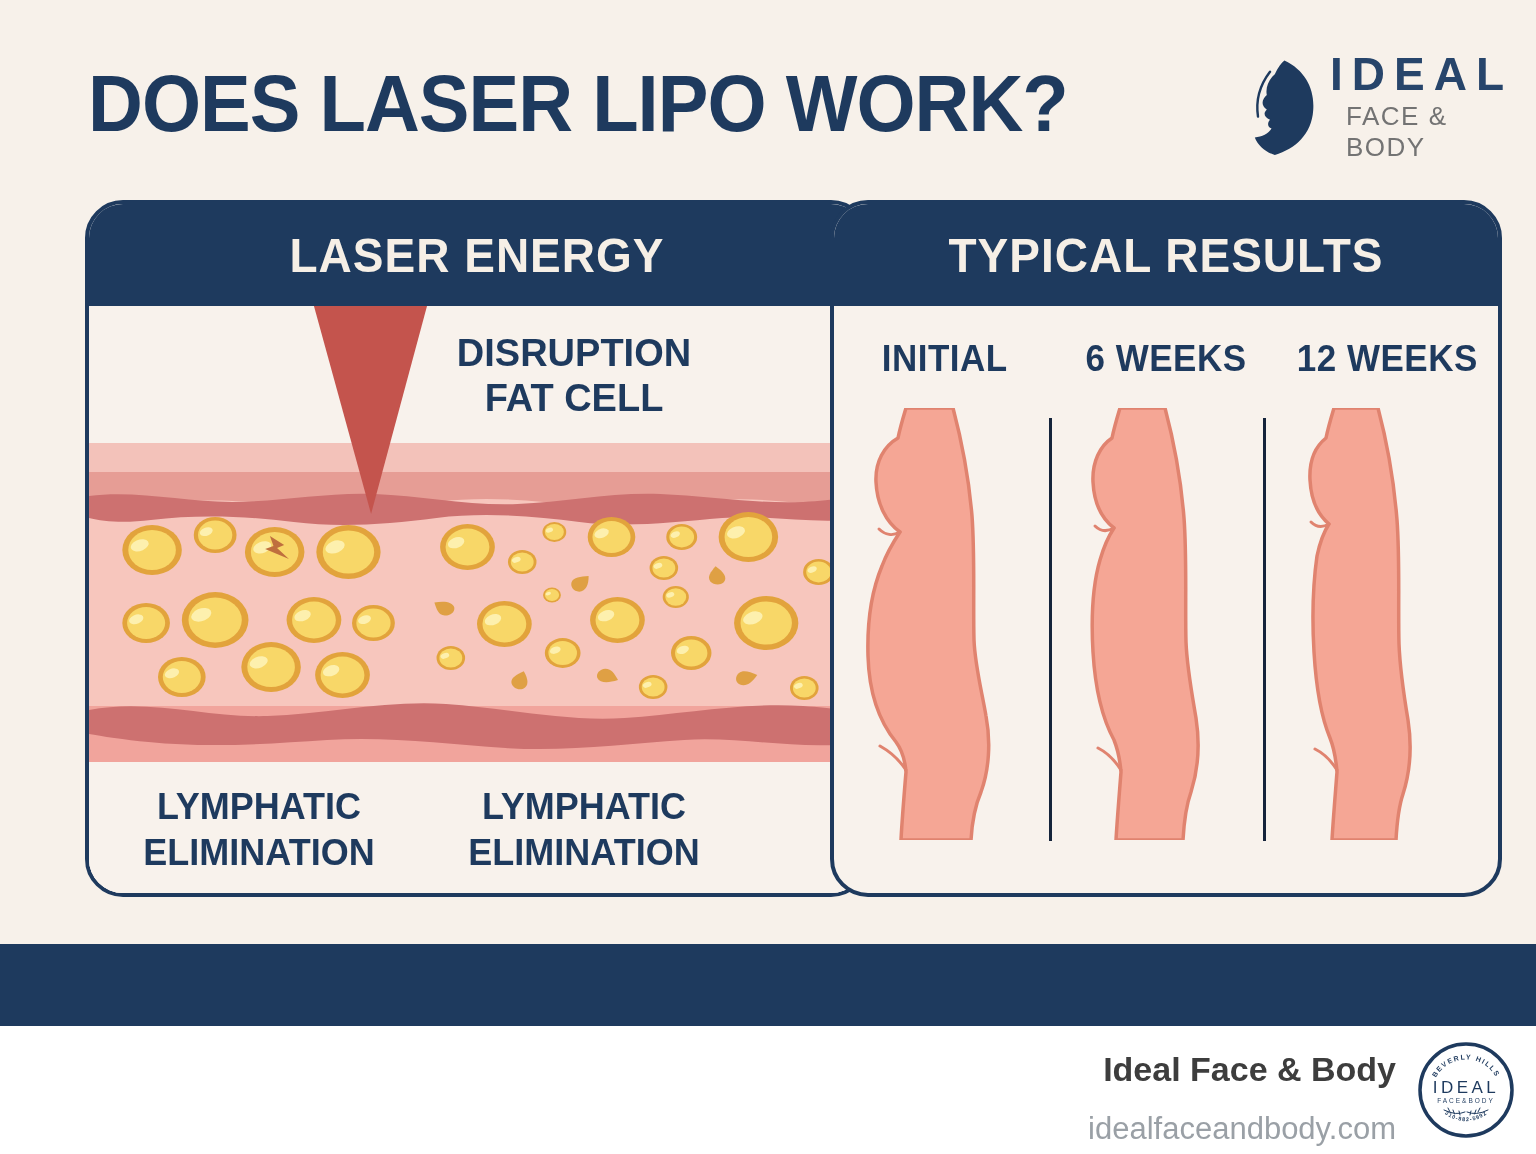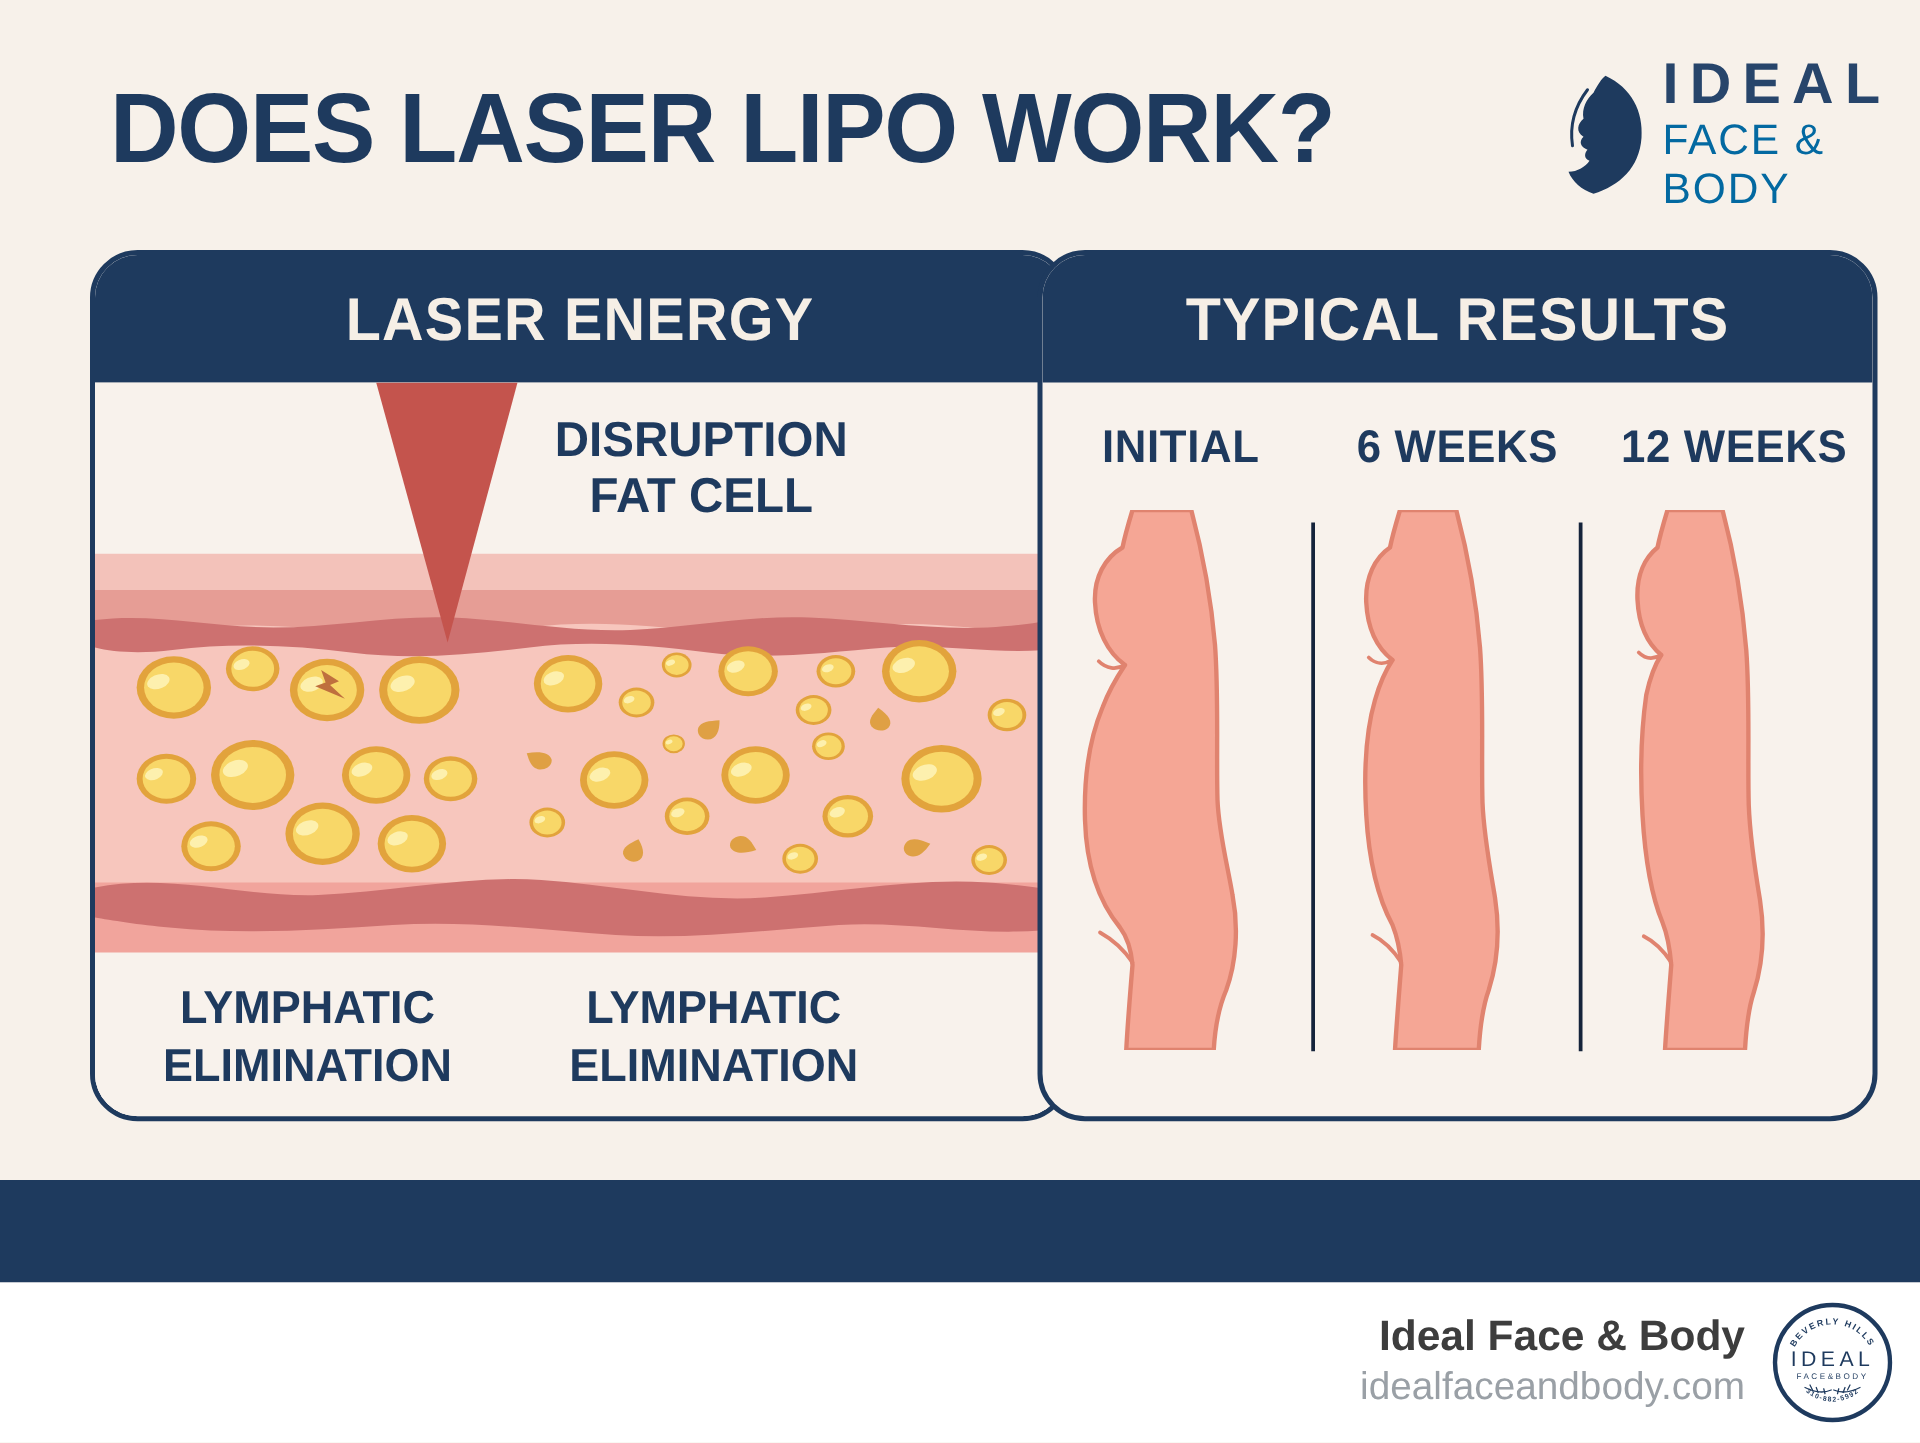--- a/index.html
+++ b/index.html
@@ -13,27 +13,27 @@
   
   .main-title{
     position:absolute;left:88px;top:58px;width:1160px;
     font-size:76px;font-weight:800;letter-spacing:-1px;color:#1e3a5e;
     transform:scaleY(1.04);transform-origin:top left;white-space:nowrap;
   }
   .brand-logo{position:absolute;left:1238px;top:52px;width:280px;height:110px;display:flex;align-items:center;}
   .brand-crescent{width:80px;height:108px;flex:0 0 auto;}
   .brand-text{margin-left:12px;}
   .brand-name{font-size:46px;font-weight:600;letter-spacing:9px;color:#27456b;line-height:1;}
-  .brand-tagline{font-size:34px;font-weight:500;letter-spacing:1.5px;color:#0369a1;margin-top:4px;}
+  .brand-tagline{font-size:26px;font-weight:500;letter-spacing:1.5px;color:#737373;margin-top:4px;margin-left:16px;}
   
   .panel{
     position:absolute;top:200px;height:697px;box-sizing:border-box;
     border:4px solid #1e3a5e;border-radius:38px;overflow:hidden;background:#f8f2ec;
   }
-  .panel-laser{left:72px;width:784px;}
+  .panel-laser{left:85px;width:784px;}
   .panel-results{left:830px;width:672px;}
   .panel-header{
     height:102px;background:#1e3a5e;display:flex;align-items:center;justify-content:center;
   }
   .panel-header span{
     color:#f6efe6;font-size:46px;font-weight:800;letter-spacing:1px;transform:scaleY(1.05);
   }
   .panel-body{position:relative;width:100%;height:587px;}
   .illu{position:absolute;left:0;top:0;width:100%;height:100%;}
   
@@ -58,21 +58,21 @@
   .divider-2{left:429px;}
   .body-svg{position:absolute;top:102px;width:140px;height:432px;}
   .body-1{left:22px;}
   .body-2{left:236px;}
   .body-3{left:450px;}
   
   .bottom-band{position:absolute;left:0;top:944px;width:1536px;height:82px;background:#1e3a5e;}
   .footer{position:absolute;left:0;top:1026px;width:1536px;height:128px;background:#ffffff;}
   .footer-text{position:absolute;right:140px;top:24px;text-align:right;}
   .footer-brand{font-size:34px;font-weight:700;color:#3d3d3d;}
-  .footer-url{font-size:31px;font-weight:400;color:#9aa0a6;margin-top:2px;}
+  .footer-url{font-size:31px;font-weight:400;color:#9aa0a6;margin-top:22px;}
   .footer-badge{position:absolute;right:20px;top:14px;width:100px;height:100px;}
 </style>
 </head>
 <body>
 
 <div class="page">
 
   <div class="main-title">DOES LASER LIPO WORK?</div>
 
   <div class="brand-logo">

